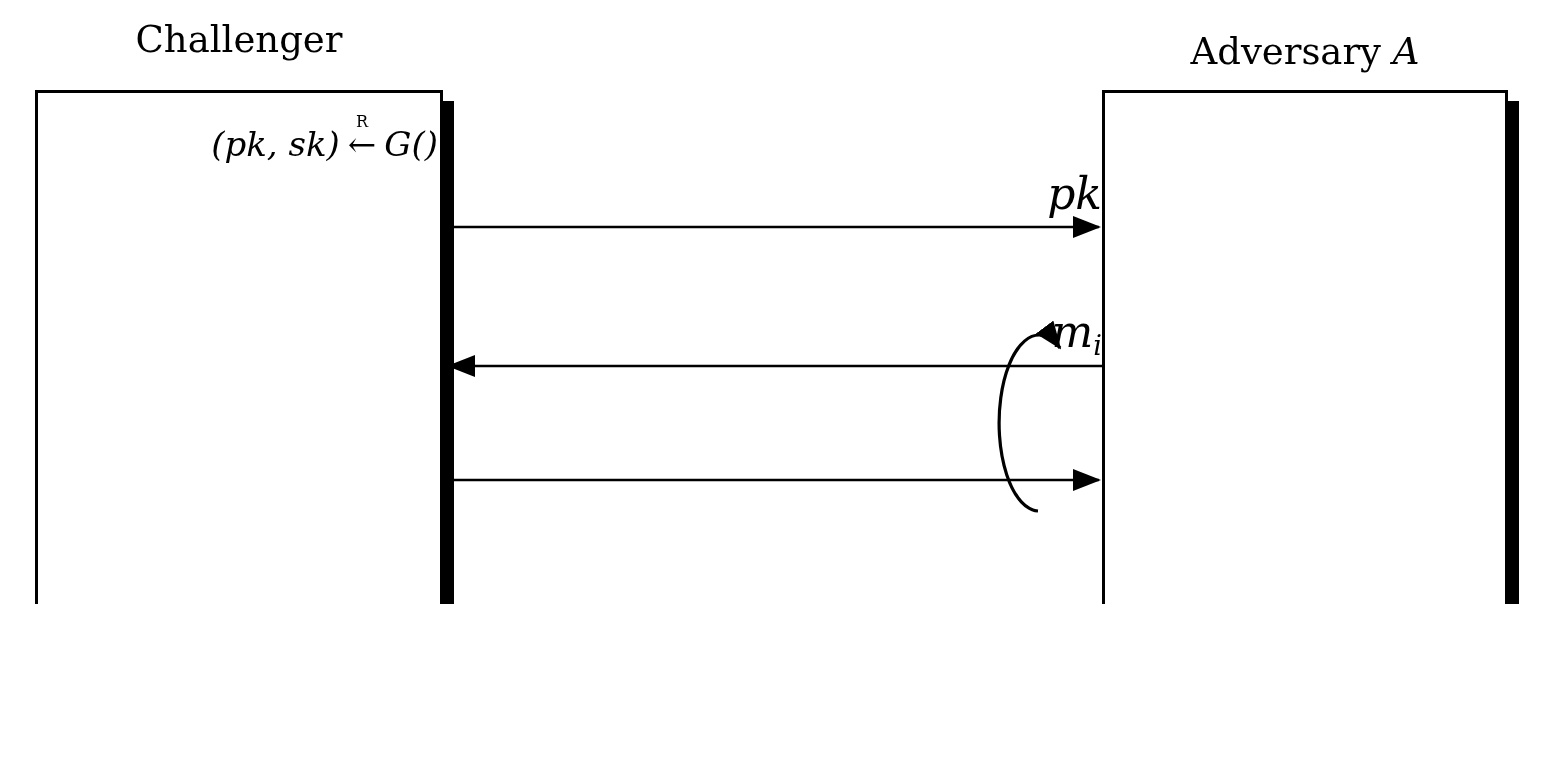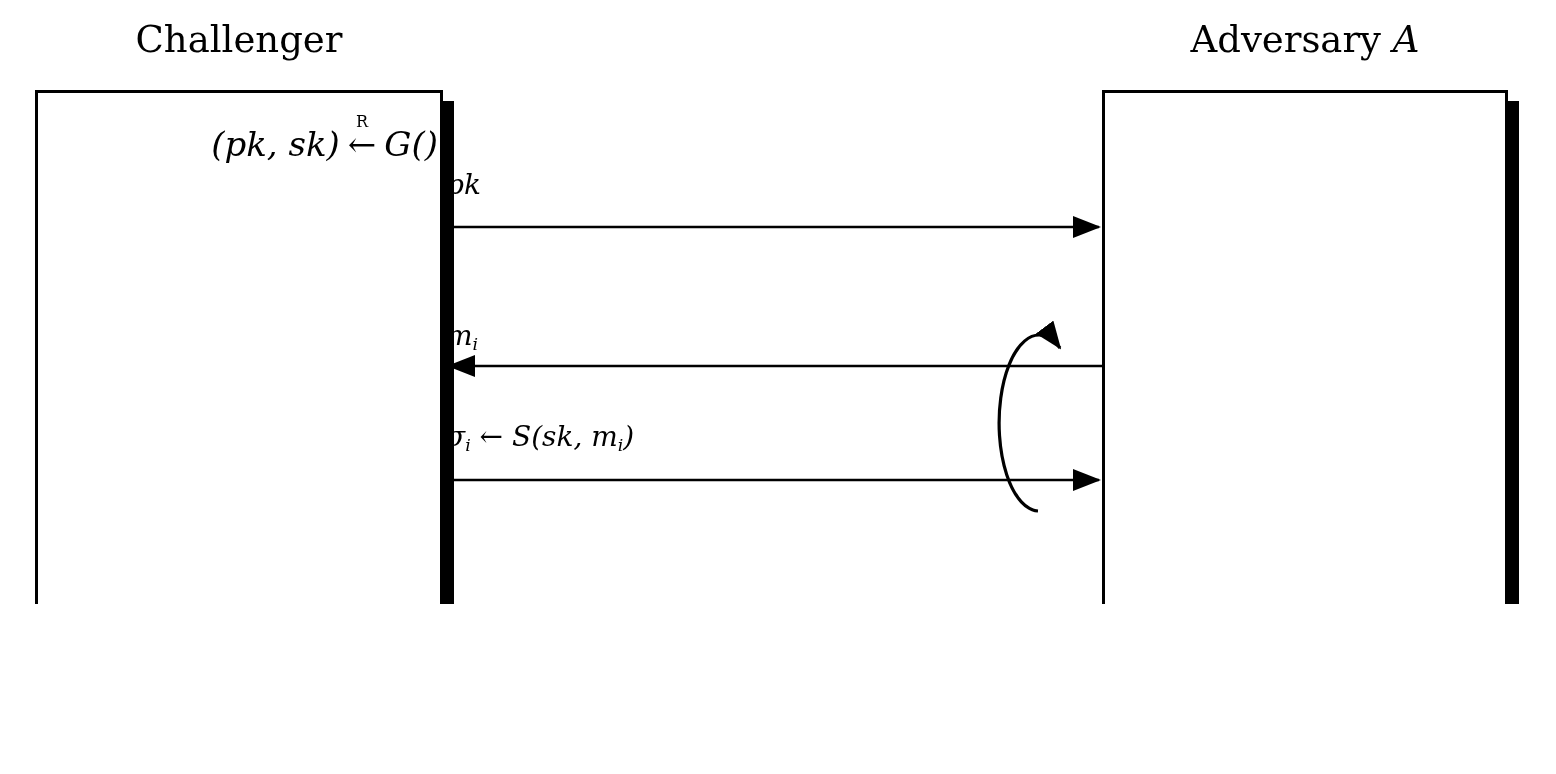--- a/index.html
+++ b/index.html
@@ -22,21 +22,21 @@
   .box-left  { left: 35px;   top: 90px; width: 408px; height: 645px; }
   .box-right { left: 1102px; top: 90px; width: 406px; height: 645px; }
   .title {
     position: absolute;
     text-align: center;
     font-size: 37px;
     line-height: 1.1;
     white-space: nowrap;
   }
   .title-left  { left: 35px;   top: 20px; width: 408px; }
-  .title-right { left: 1102px; top: 20px; width: 406px; }
+  .title-right { left: 1102px; top: 32px; width: 406px; }
   .math { font-style: italic; }
   .keygen {
     position: absolute;
     left: 38px; top: 124px; width: 400px;
     text-align: right;
     font-size: 34px;
     font-style: italic;
     white-space: nowrap;
   }
   .xarrow {
@@ -51,27 +51,27 @@
     top: -0.62em;
     transform: translateX(-50%);
     font-size: 16px;
     font-style: normal;
     line-height: 1;
   }
   .msg-label {
     position: absolute;
     left: 446px;
     width: 656px;
-    text-align: left;
-    font-size: 28px;
+    text-align: right;
+    font-size: 44px;
     font-style: italic;
     white-space: nowrap;
   }
   .label-pk      { top: 168px; }
-  .label-mi      { top: 306px; margin-top: 13px; }
+  .label-mi      { top: 306px; }
   .label-sigma   { top: 420px; }
   .label-forgery { top: 558px; }
   .sub {
     font-size: 0.62em;
     vertical-align: -0.28em;
     font-style: italic;
   }
   .arrow-layer {
     position: absolute;
     left: 0; top: 0;
@@ -99,23 +99,20 @@
   <div class="keygen">
     <span>(pk, sk)</span><span class="xarrow"><span class="sup">R</span><span>←</span></span><span>G()</span>
   </div>
 
   <div class="msg-label label-pk">
     <span>pk</span>
   </div>
   <div class="msg-label label-mi">
     <span>m</span><span class="sub">i</span>
   </div>
-  <div class="msg-label label-sigma">
-    <span>σ</span><span class="sub">i</span><span> ← S(sk, m</span><span class="sub">i</span><span>)</span>
-  </div>
 
   <svg class="arrow-layer" width="1556" height="774" viewBox="0 0 1556 774" xmlns="http://www.w3.org/2000/svg">
     <defs>
       <marker id="ah" markerWidth="28" markerHeight="22" refX="26" refY="11" orient="auto" markerUnits="userSpaceOnUse">
         <path d="M0,0 L28,11 L0,22 Z" fill="#000000"></path>
       </marker>
     </defs>
     <line x1="446" y1="227" x2="1099" y2="227" stroke="#000000" stroke-width="2.6" marker-end="url(#ah)"></line>
     <line x1="1102" y1="366" x2="449" y2="366" stroke="#000000" stroke-width="2.6" marker-end="url(#ah)"></line>
     <line x1="446" y1="480" x2="1099" y2="480" stroke="#000000" stroke-width="2.6" marker-end="url(#ah)"></line>

